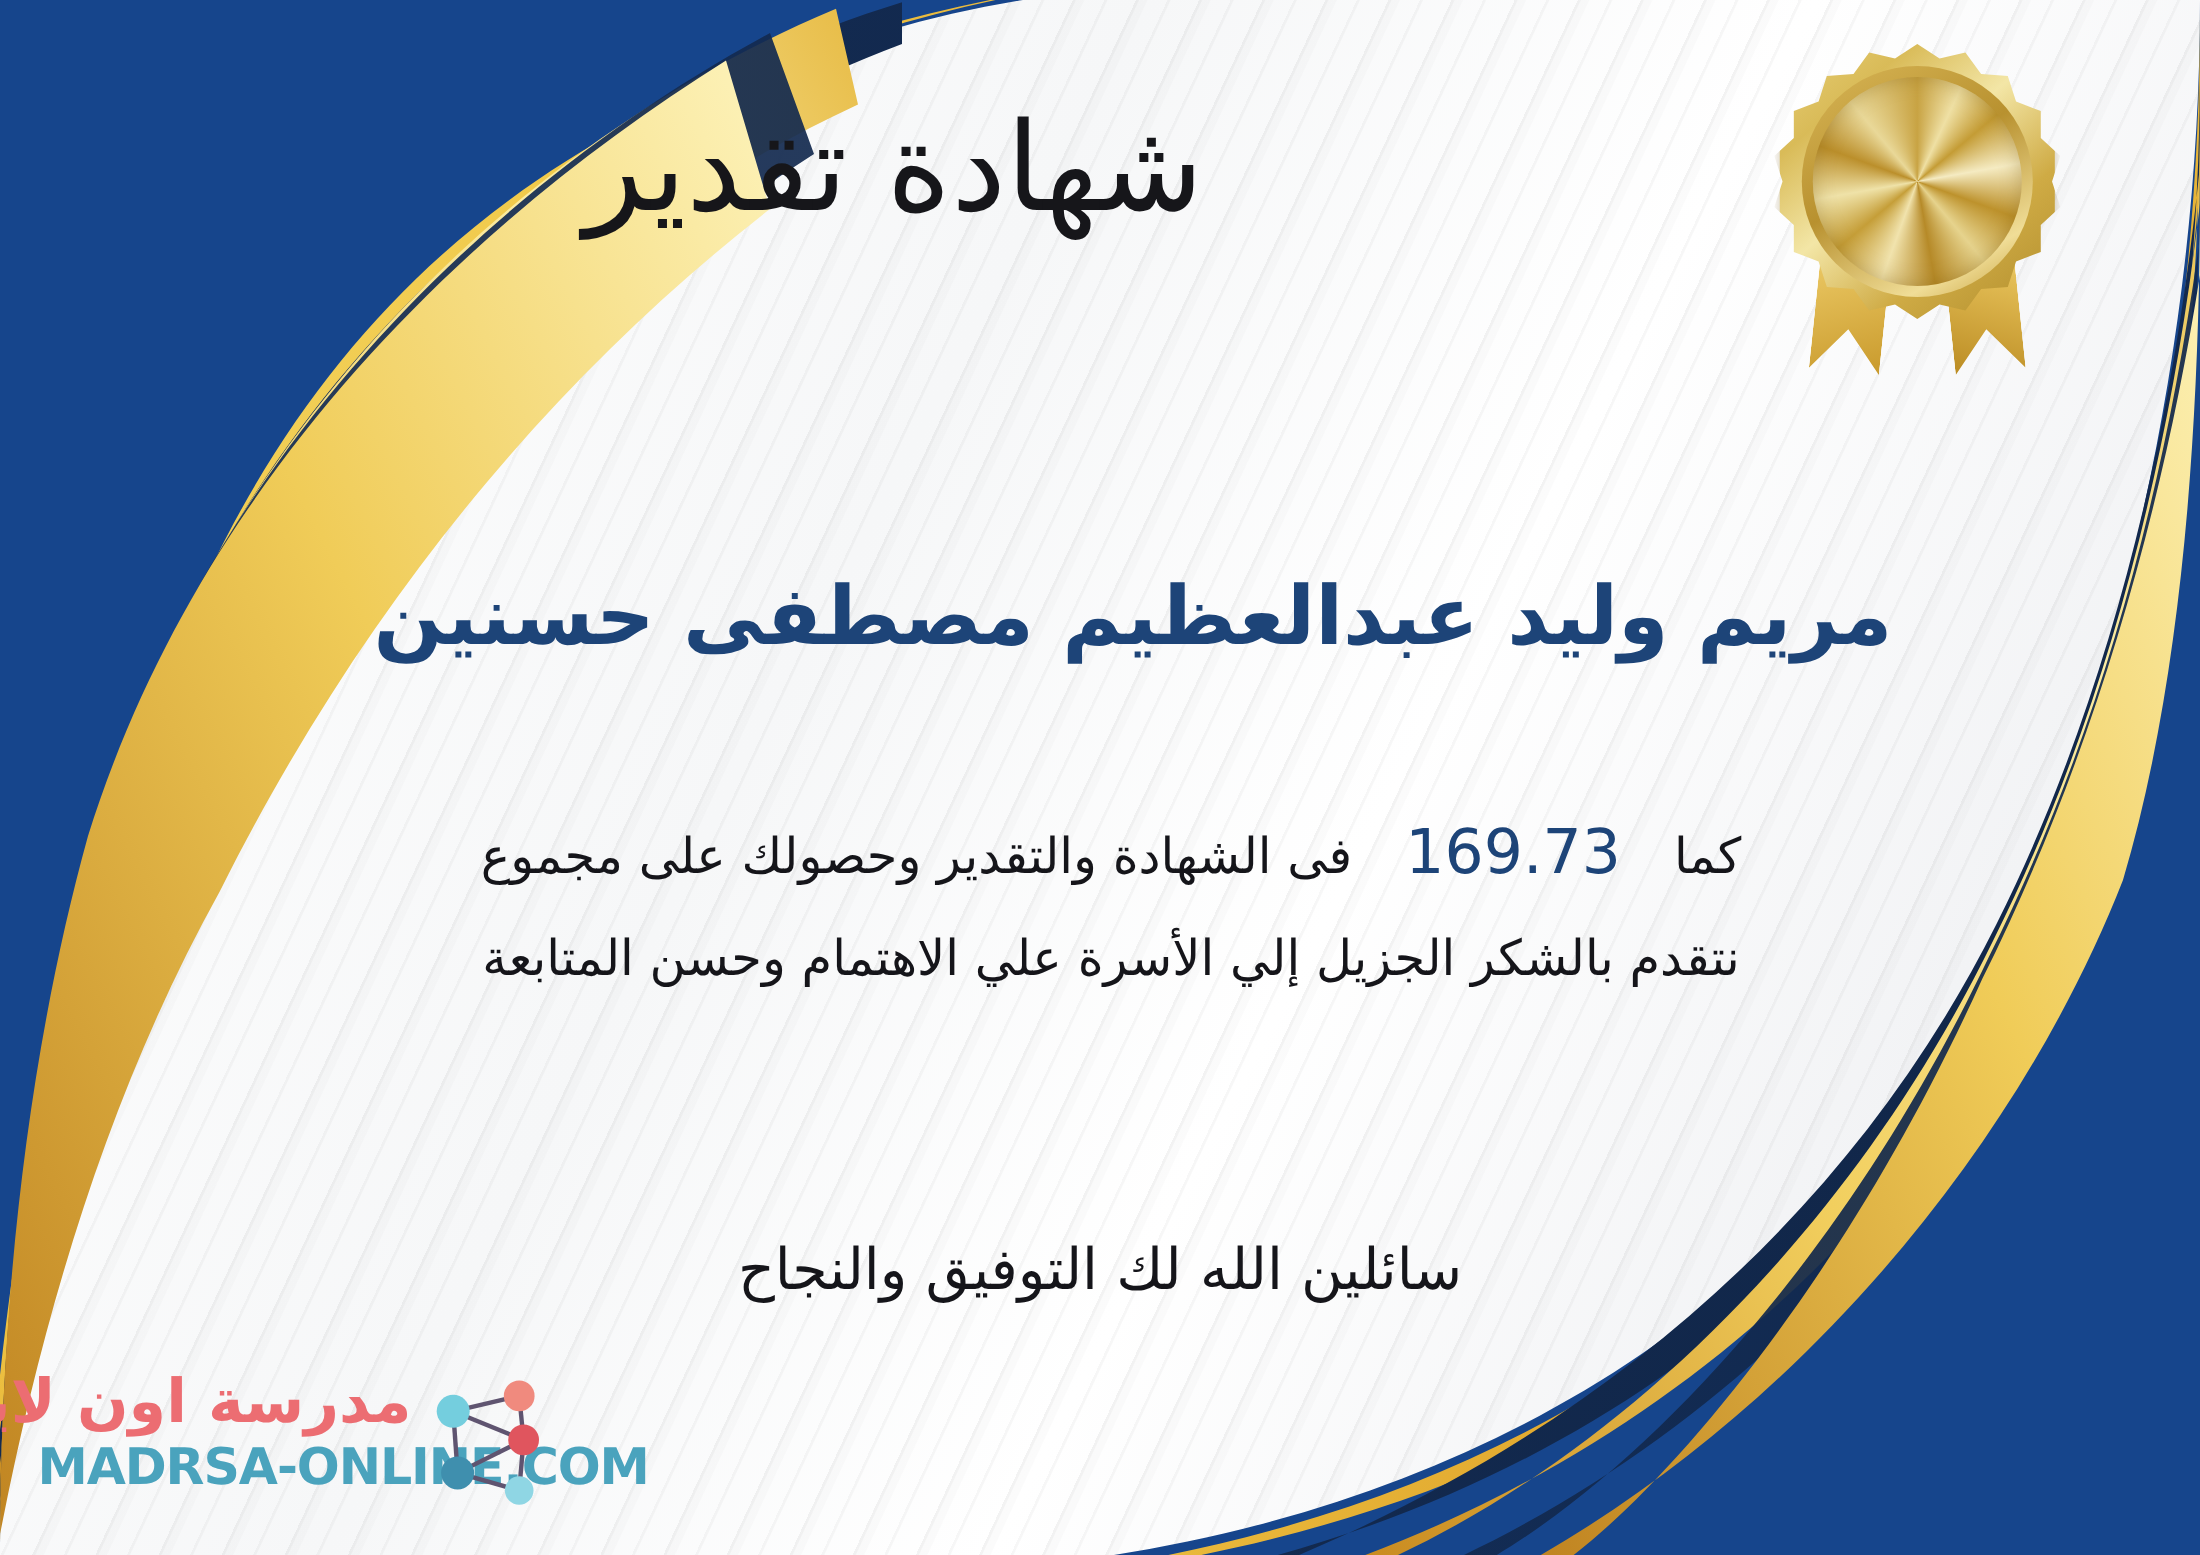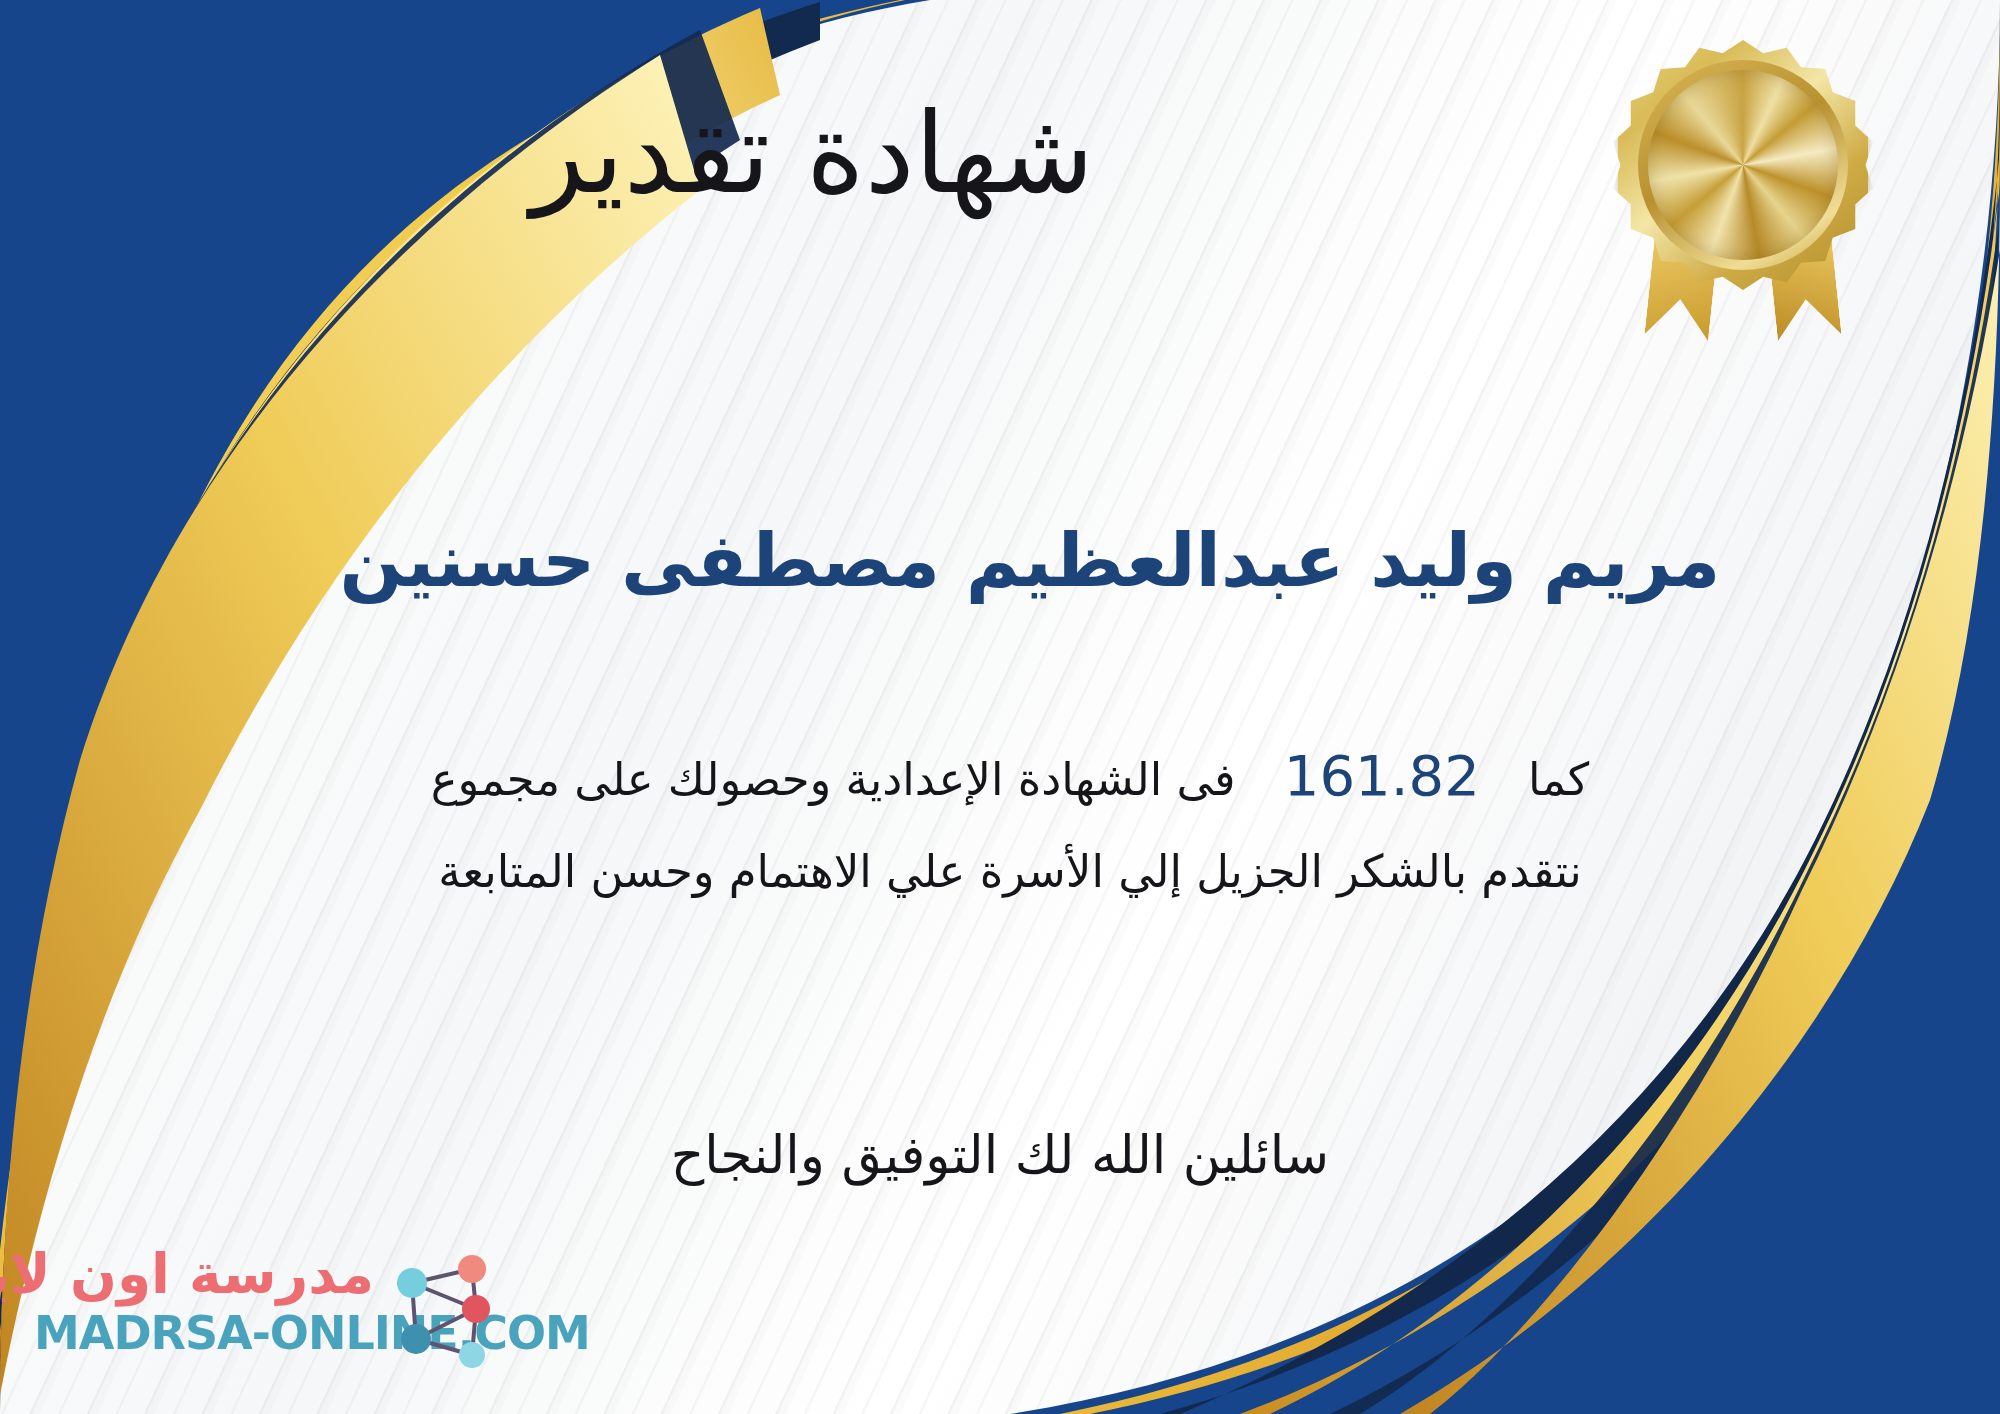--- a/index.html
+++ b/index.html
@@ -230,22 +230,22 @@
   <div class="content">
 
     <div class="cert-title">شهادة تقدير</div>
 
     <div class="student-name">مريم وليد عبدالعظيم مصطفى حسنين</div>
 
     <div class="body-block">
 
       <div class="body-line">
         <span>كما</span>
-        <span class="grade">161.82</span>
-        <span>فى الشهادة الإعدادية وحصولك على مجموع</span>
+        <span class="grade">169.73</span>
+        <span>فى الشهادة والتقدير وحصولك على مجموع</span>
       </div>
 
       <div class="body-line">نتقدم  بالشكر الجزيل إلي الأسرة علي الاهتمام وحسن المتابعة</div>
     </div>
 
     <div class="closing">سائلين الله لك التوفيق  والنجاح</div>
   </div>
 
   <div class="logo">
     <div class="logo-text">

